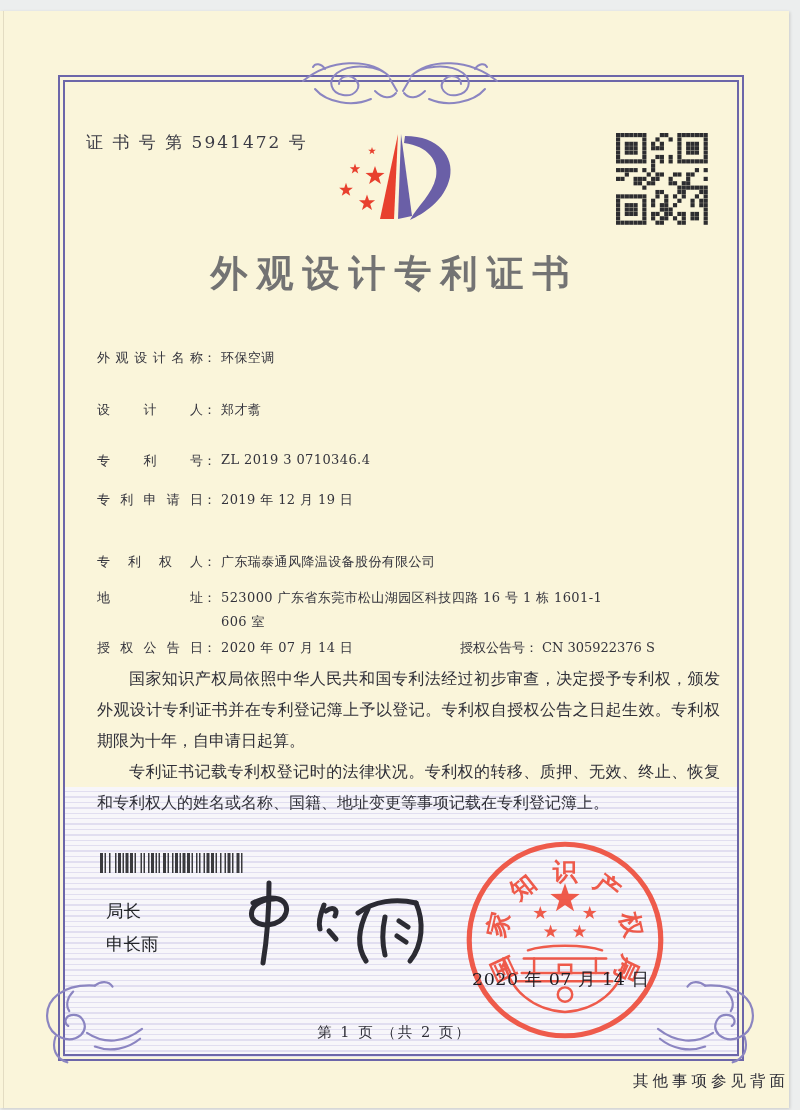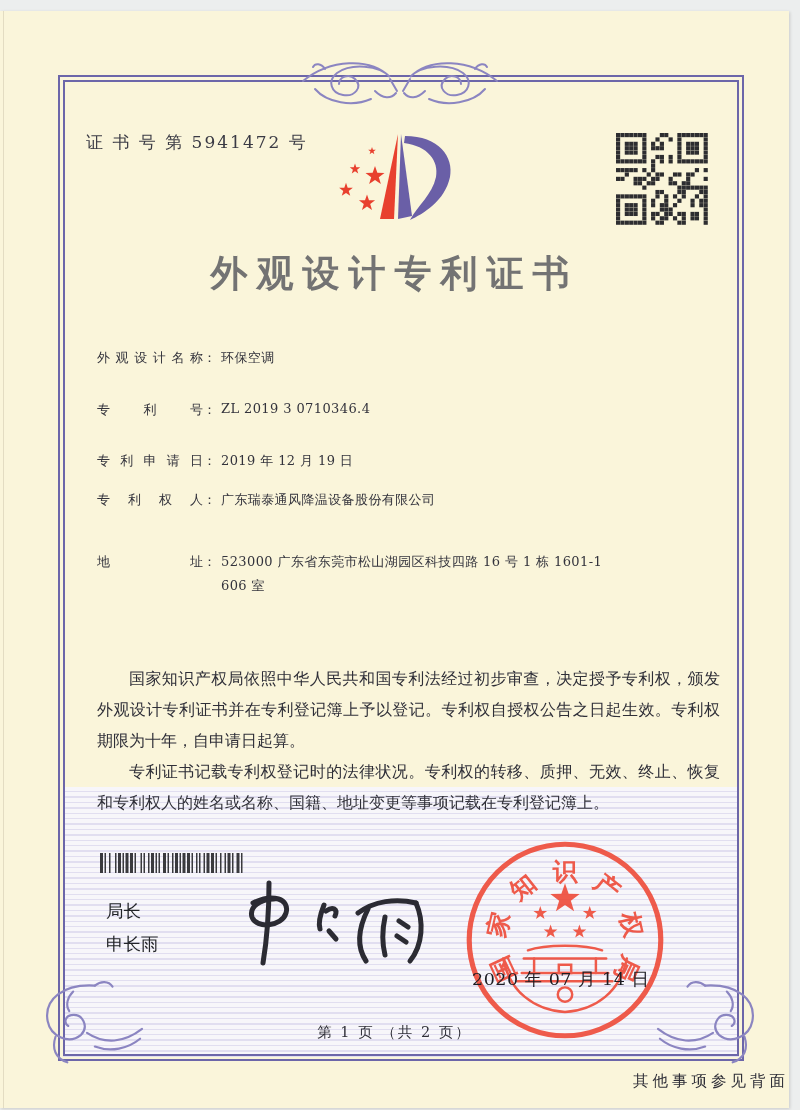--- a/index.html
+++ b/index.html
@@ -339,24 +339,26 @@
       <rect x="43.81" y="87.62" width="4.16" height="4.16" fill="#2d2d30"></rect>
       <rect x="61.33" y="87.62" width="4.16" height="4.16" fill="#2d2d30"></rect>
       <rect x="65.71" y="87.62" width="4.16" height="4.16" fill="#2d2d30"></rect>
       <rect x="87.62" y="87.62" width="4.16" height="4.16" fill="#2d2d30"></rect>
     </svg>
 
   <div class="abs" id="title">外观设计专利证书</div>
 
   <div class="abs" id="fields">
       <div class="field-row"><span class="f-label">外观设计名称</span><span class="f-colon">：</span><span class="f-val"><span>环保空调</span></span></div>
+      <div class="field-row"><span class="f-label">设计人</span><span class="f-colon">：</span><span class="f-val"><span>郑才翥</span></span></div>
       <div class="field-row"><span class="f-label">专利号</span><span class="f-colon">：</span><span class="f-val"><span>ZL 2019 3 0710346.4</span></span></div>
       <div class="field-row"><span class="f-label">专利申请日</span><span class="f-colon">：</span><span class="f-val"><span>2019 年 12 月 19 日</span></span></div>
       <div class="field-row"><span class="f-label">专利权人</span><span class="f-colon">：</span><span class="f-val"><span>广东瑞泰通风降温设备股份有限公司</span></span></div>
       <div class="field-row"><span class="f-label">地址</span><span class="f-colon">：</span><span class="f-val"><span>523000 广东省东莞市松山湖园区科技四路 16 号 1 栋 1601-1</span><span class="f-val2">606 室</span></span></div>
+      <div class="field-row"><span class="f-label">授权公告日</span><span class="f-colon">：</span><span class="f-val"><span>2020 年 07 月 14 日</span></span><span class="f-extra"><span>授权公告号</span><span class="f-colon">：</span><span>CN 305922376 S</span></span></div>
     </div>
 
   <div class="abs" id="paras">
     <p>国家知识产权局依照中华人民共和国专利法经过初步审查，决定授予专利权，颁发外观设计专利证书并在专利登记簿上予以登记。专利权自授权公告之日起生效。专利权期限为十年，自申请日起算。</p>
     <p>专利证书记载专利权登记时的法律状况。专利权的转移、质押、无效、终止、恢复和专利权人的姓名或名称、国籍、地址变更等事项记载在专利登记簿上。</p>
   </div>
 
   <svg class="abs" id="barcode" viewBox="0 0 205 20" preserveAspectRatio="none">
       <rect x="0" y="0" width="3" height="20" fill="#3a3a3e"></rect>
       <rect x="4.5" y="0" width="1.5" height="20" fill="#3a3a3e"></rect>

